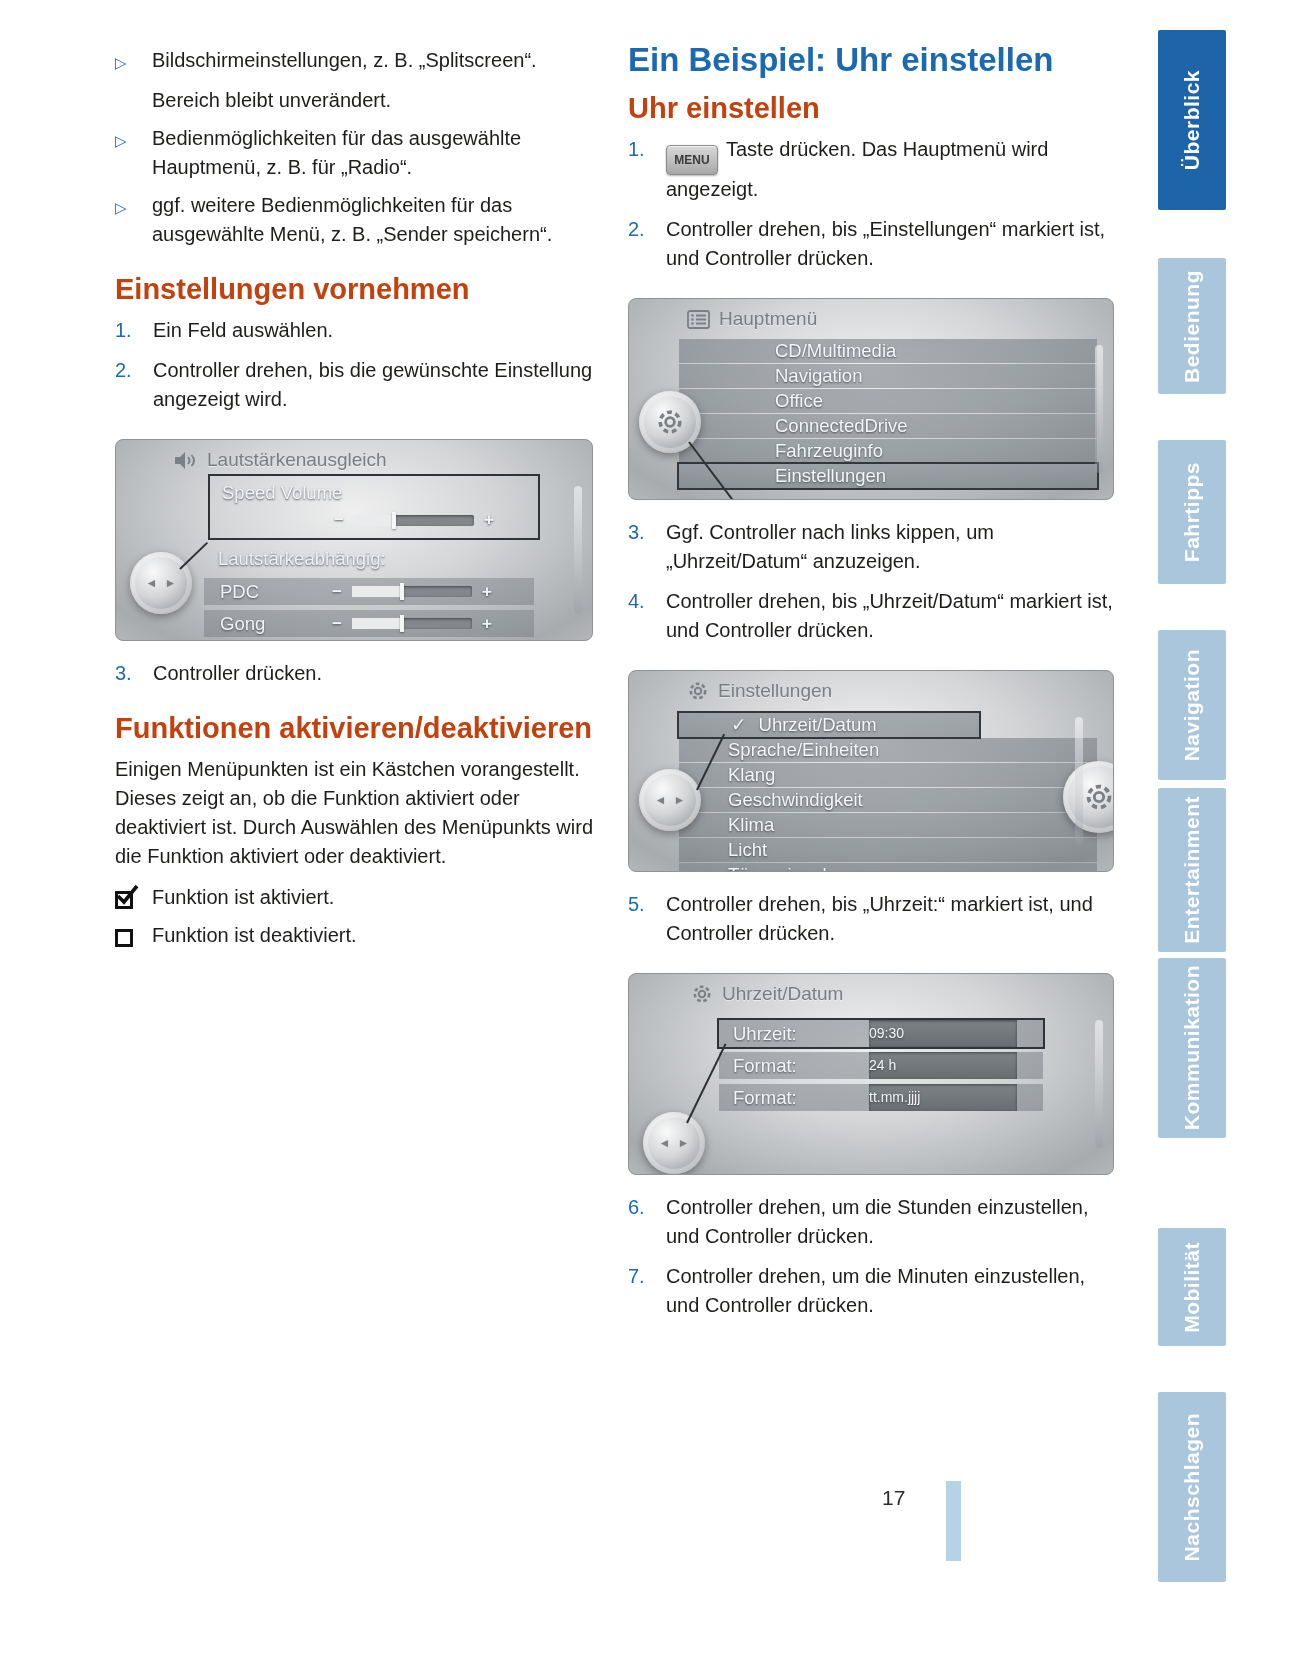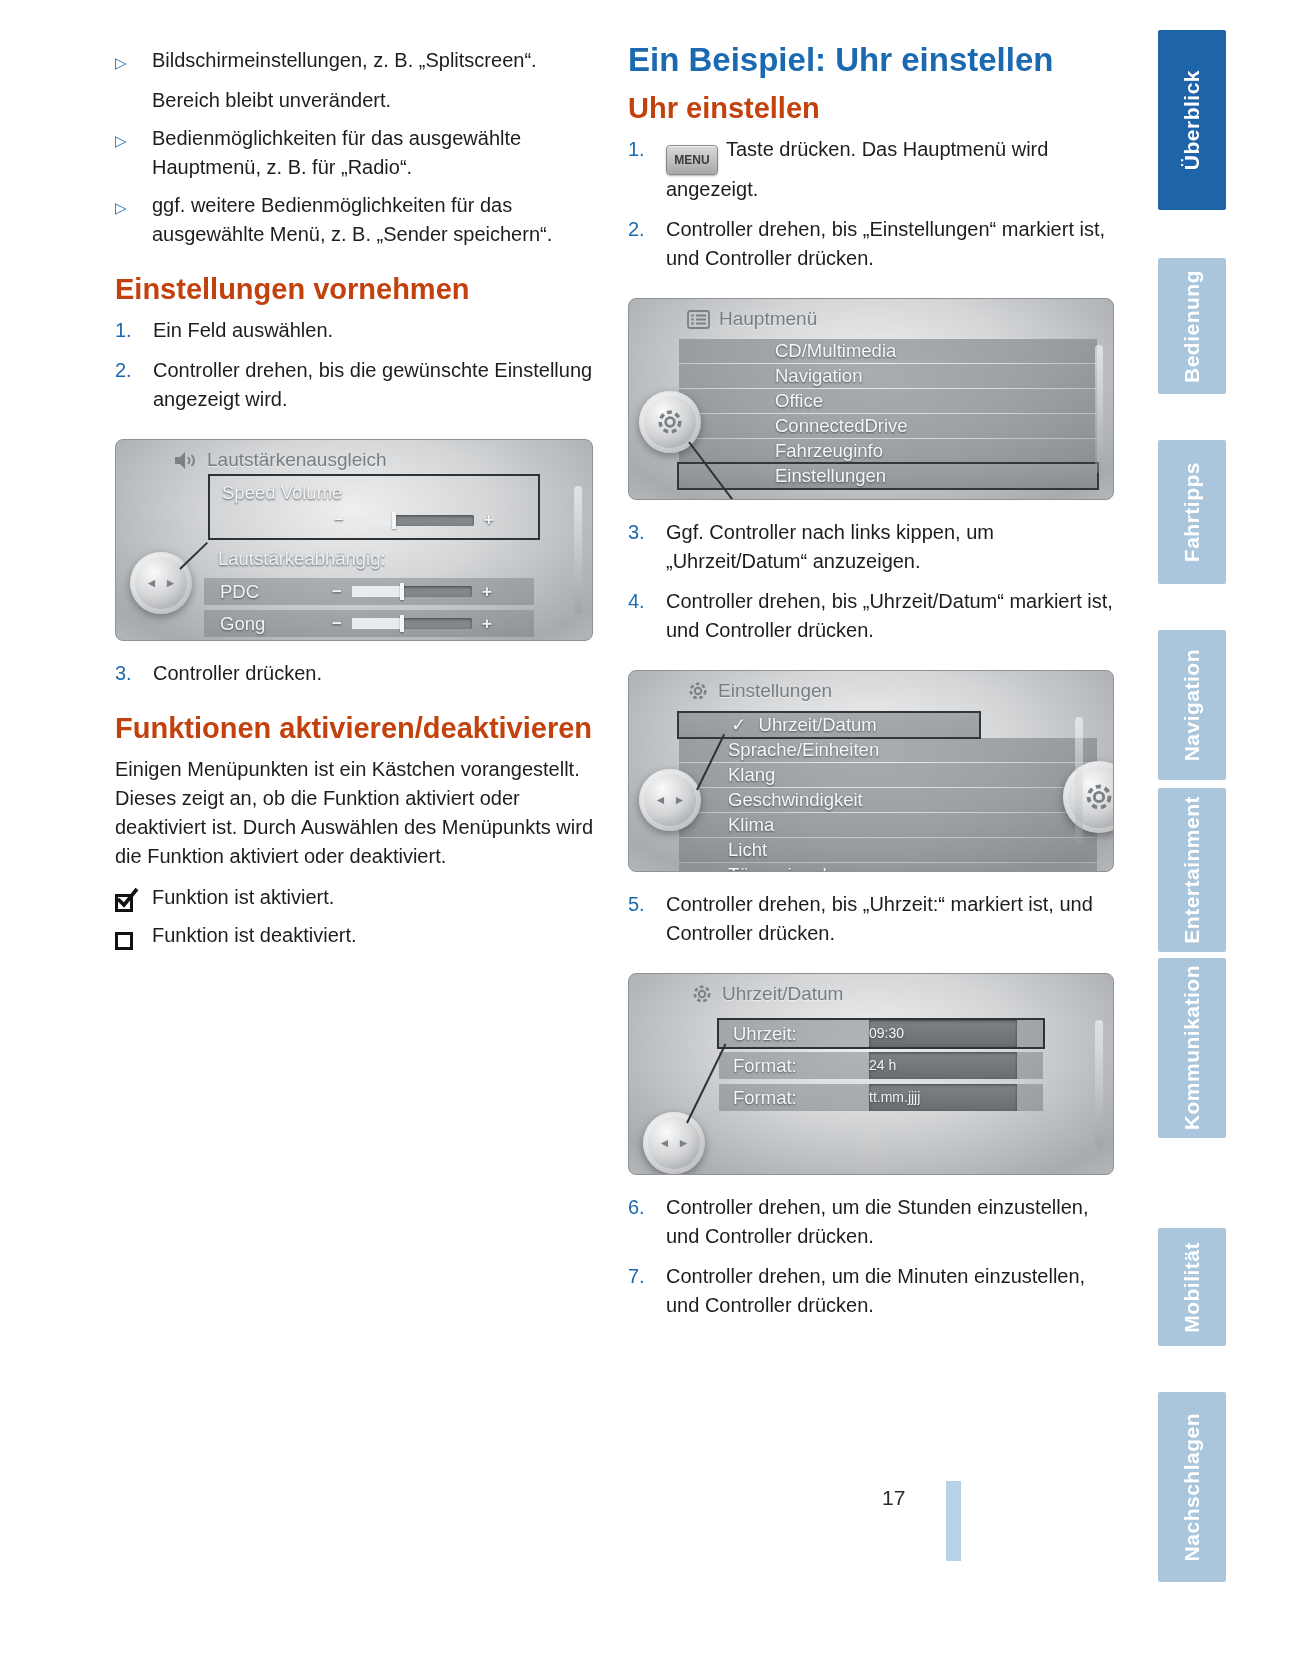--- a/index.html
+++ b/index.html
@@ -23,21 +23,21 @@
   .step{display:flex;margin-bottom:11px}
   .step .num{flex:0 0 38px;color:#1b6ab1}
   .step .txt{flex:1}
 
   
   .menu-key{display:inline-block;width:52px;height:30px;border:1px solid #8a8a8a;border-radius:4px;
     background:linear-gradient(to bottom,#d9d9d9,#a7a7a7);box-shadow:inset 0 1px 0 #f4f4f4,0 1px 2px rgba(0,0,0,.3);
     text-align:center;line-height:28px;font-size:12px;font-weight:bold;color:#3a3a3a;vertical-align:-8px;margin-right:8px}
 
   
-  .check-row{display:flex;gap:19px;margin-bottom:9px;align-items:flex-end}
+  .check-row{display:flex;gap:19px;margin-bottom:9px;align-items:center}
   .cb{position:relative;flex:0 0 18px;width:18px;height:18px;border:3px solid #111;margin-top:4px}
   .cb svg{position:absolute;left:-2px;top:-10px}
 
   
   .screen{position:relative;width:100%;height:202px;margin:25px 0 18px;border-radius:8px;border:1px solid #8f9396;
     background:radial-gradient(ellipse at 50% 35%,#efefef 0%,#d3d5d7 42%,#a8abae 88%,#b4b7ba 100%);
     overflow:hidden}
   .scr-head{position:absolute;top:9px;left:58px;display:flex;align-items:center;gap:9px;
     color:#787d82;font-size:19px;text-shadow:0 1px 1px rgba(255,255,255,.6)}
   .menu-list{position:absolute;left:50px;right:16px;top:40px}

